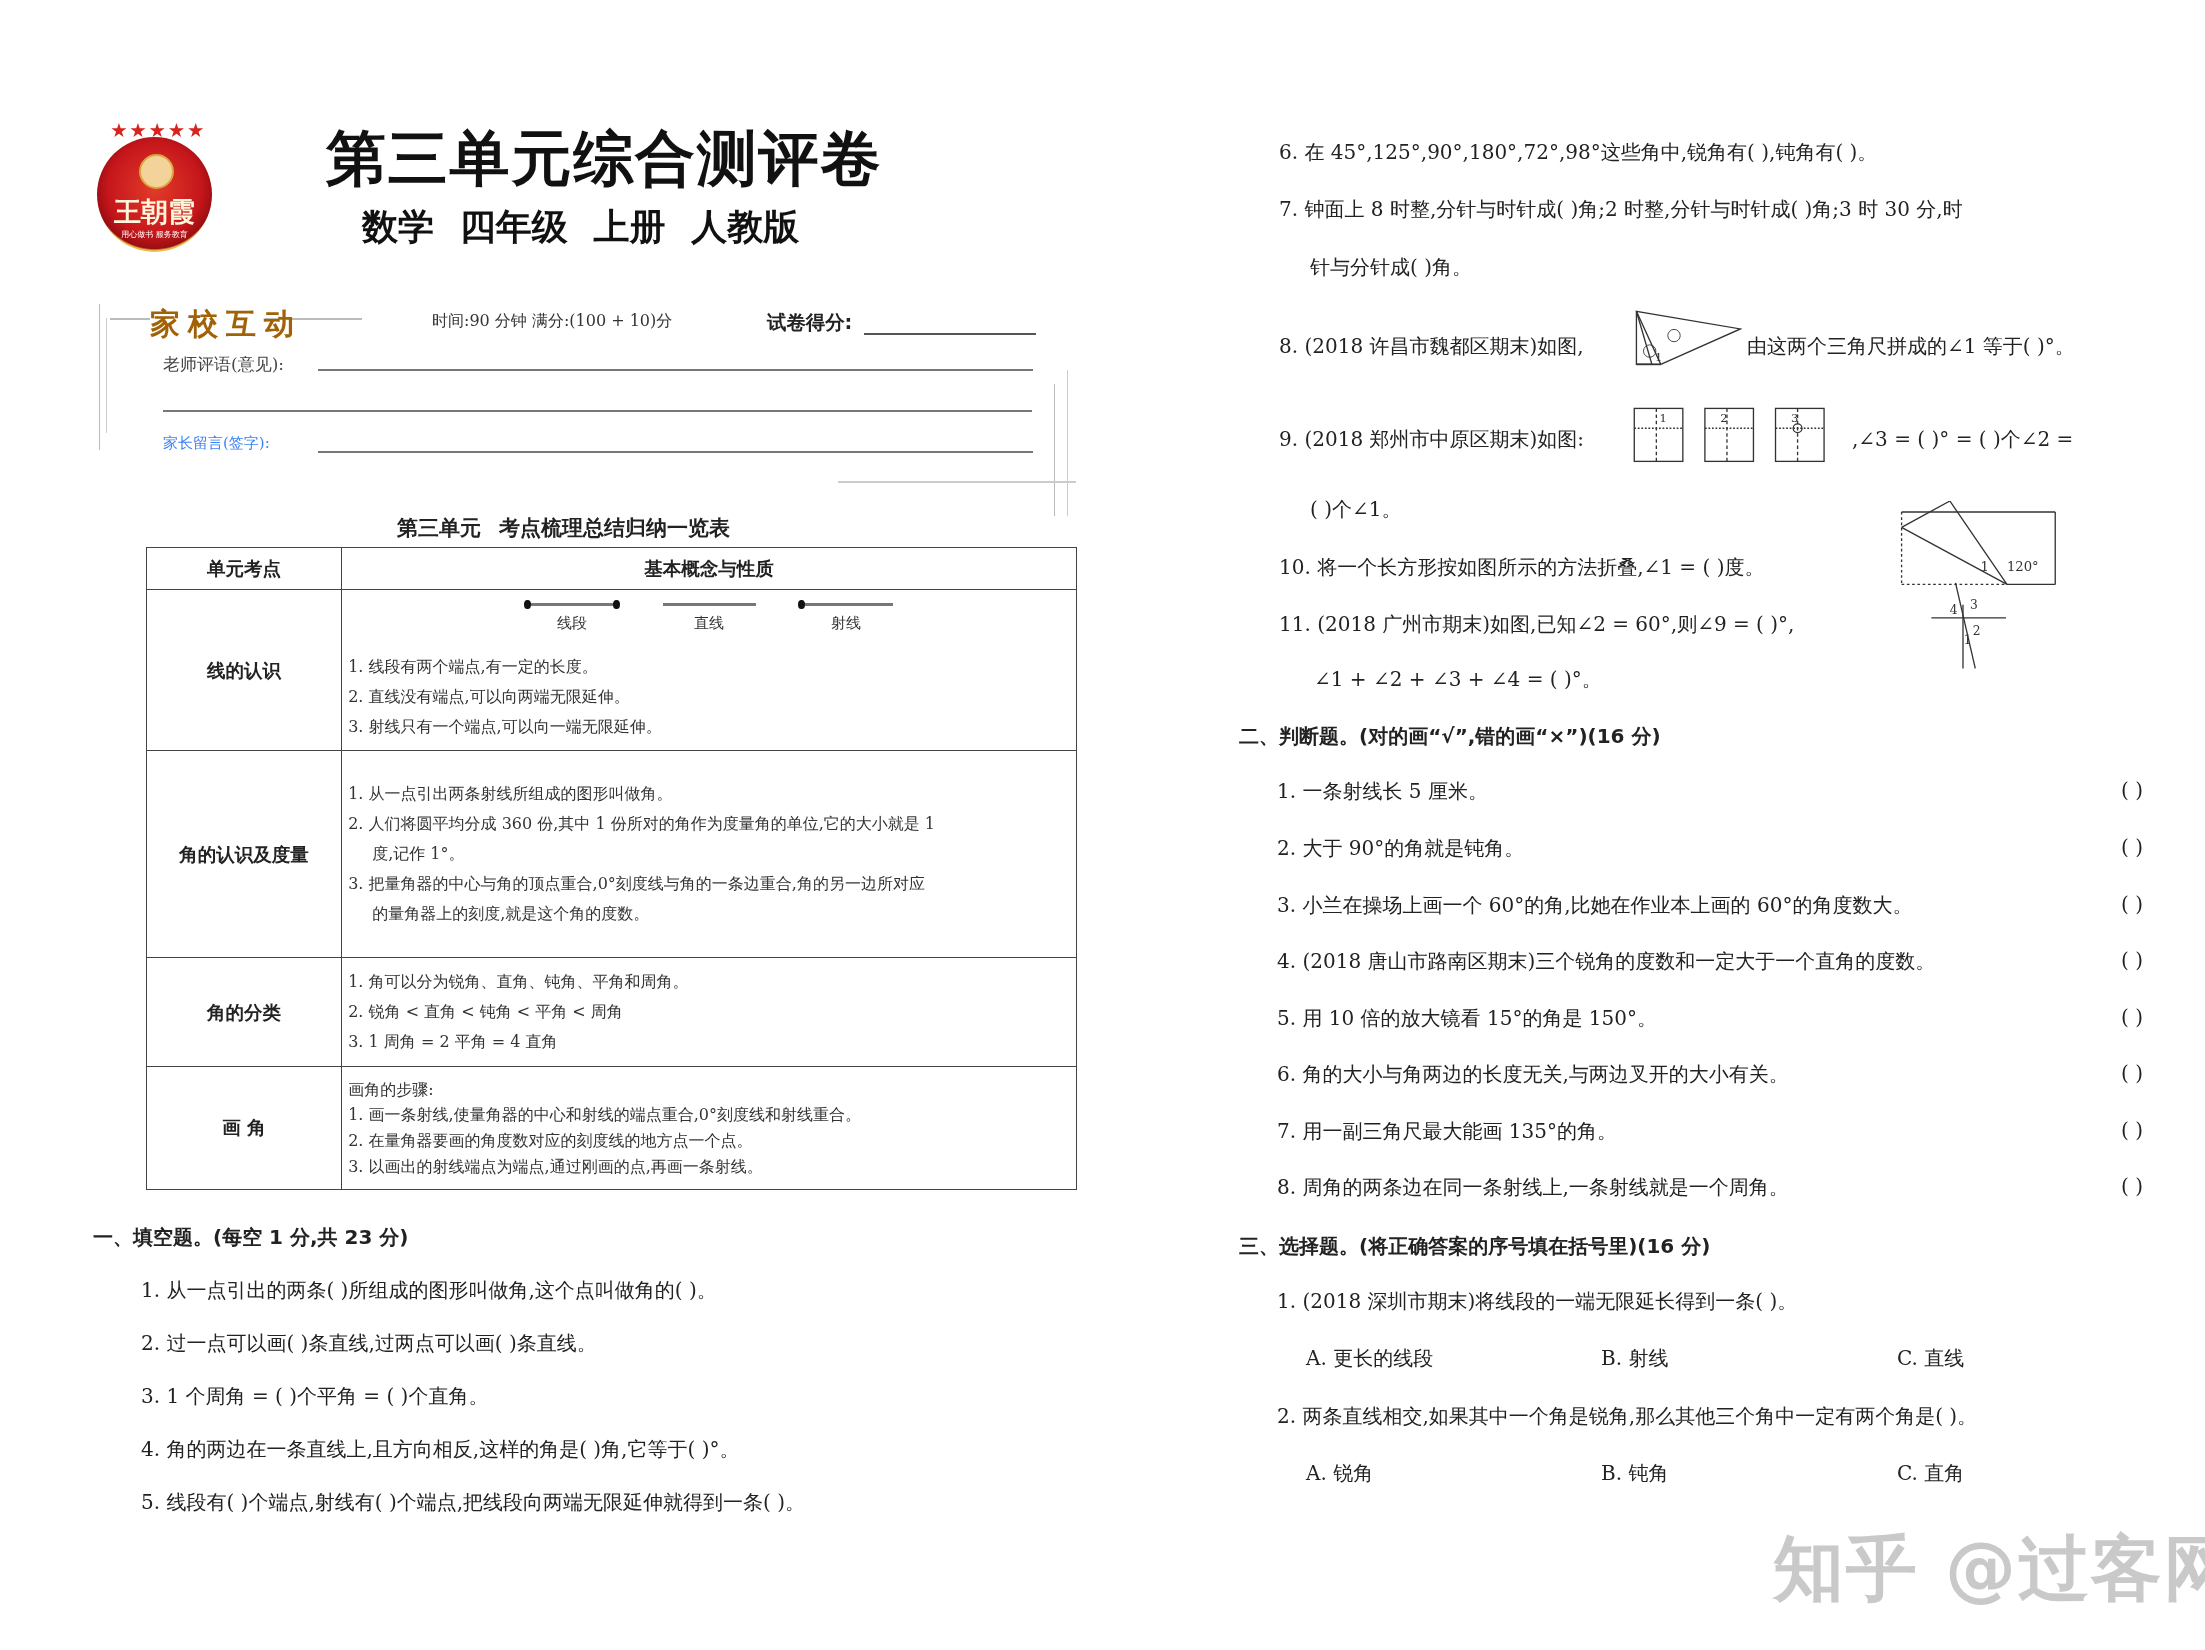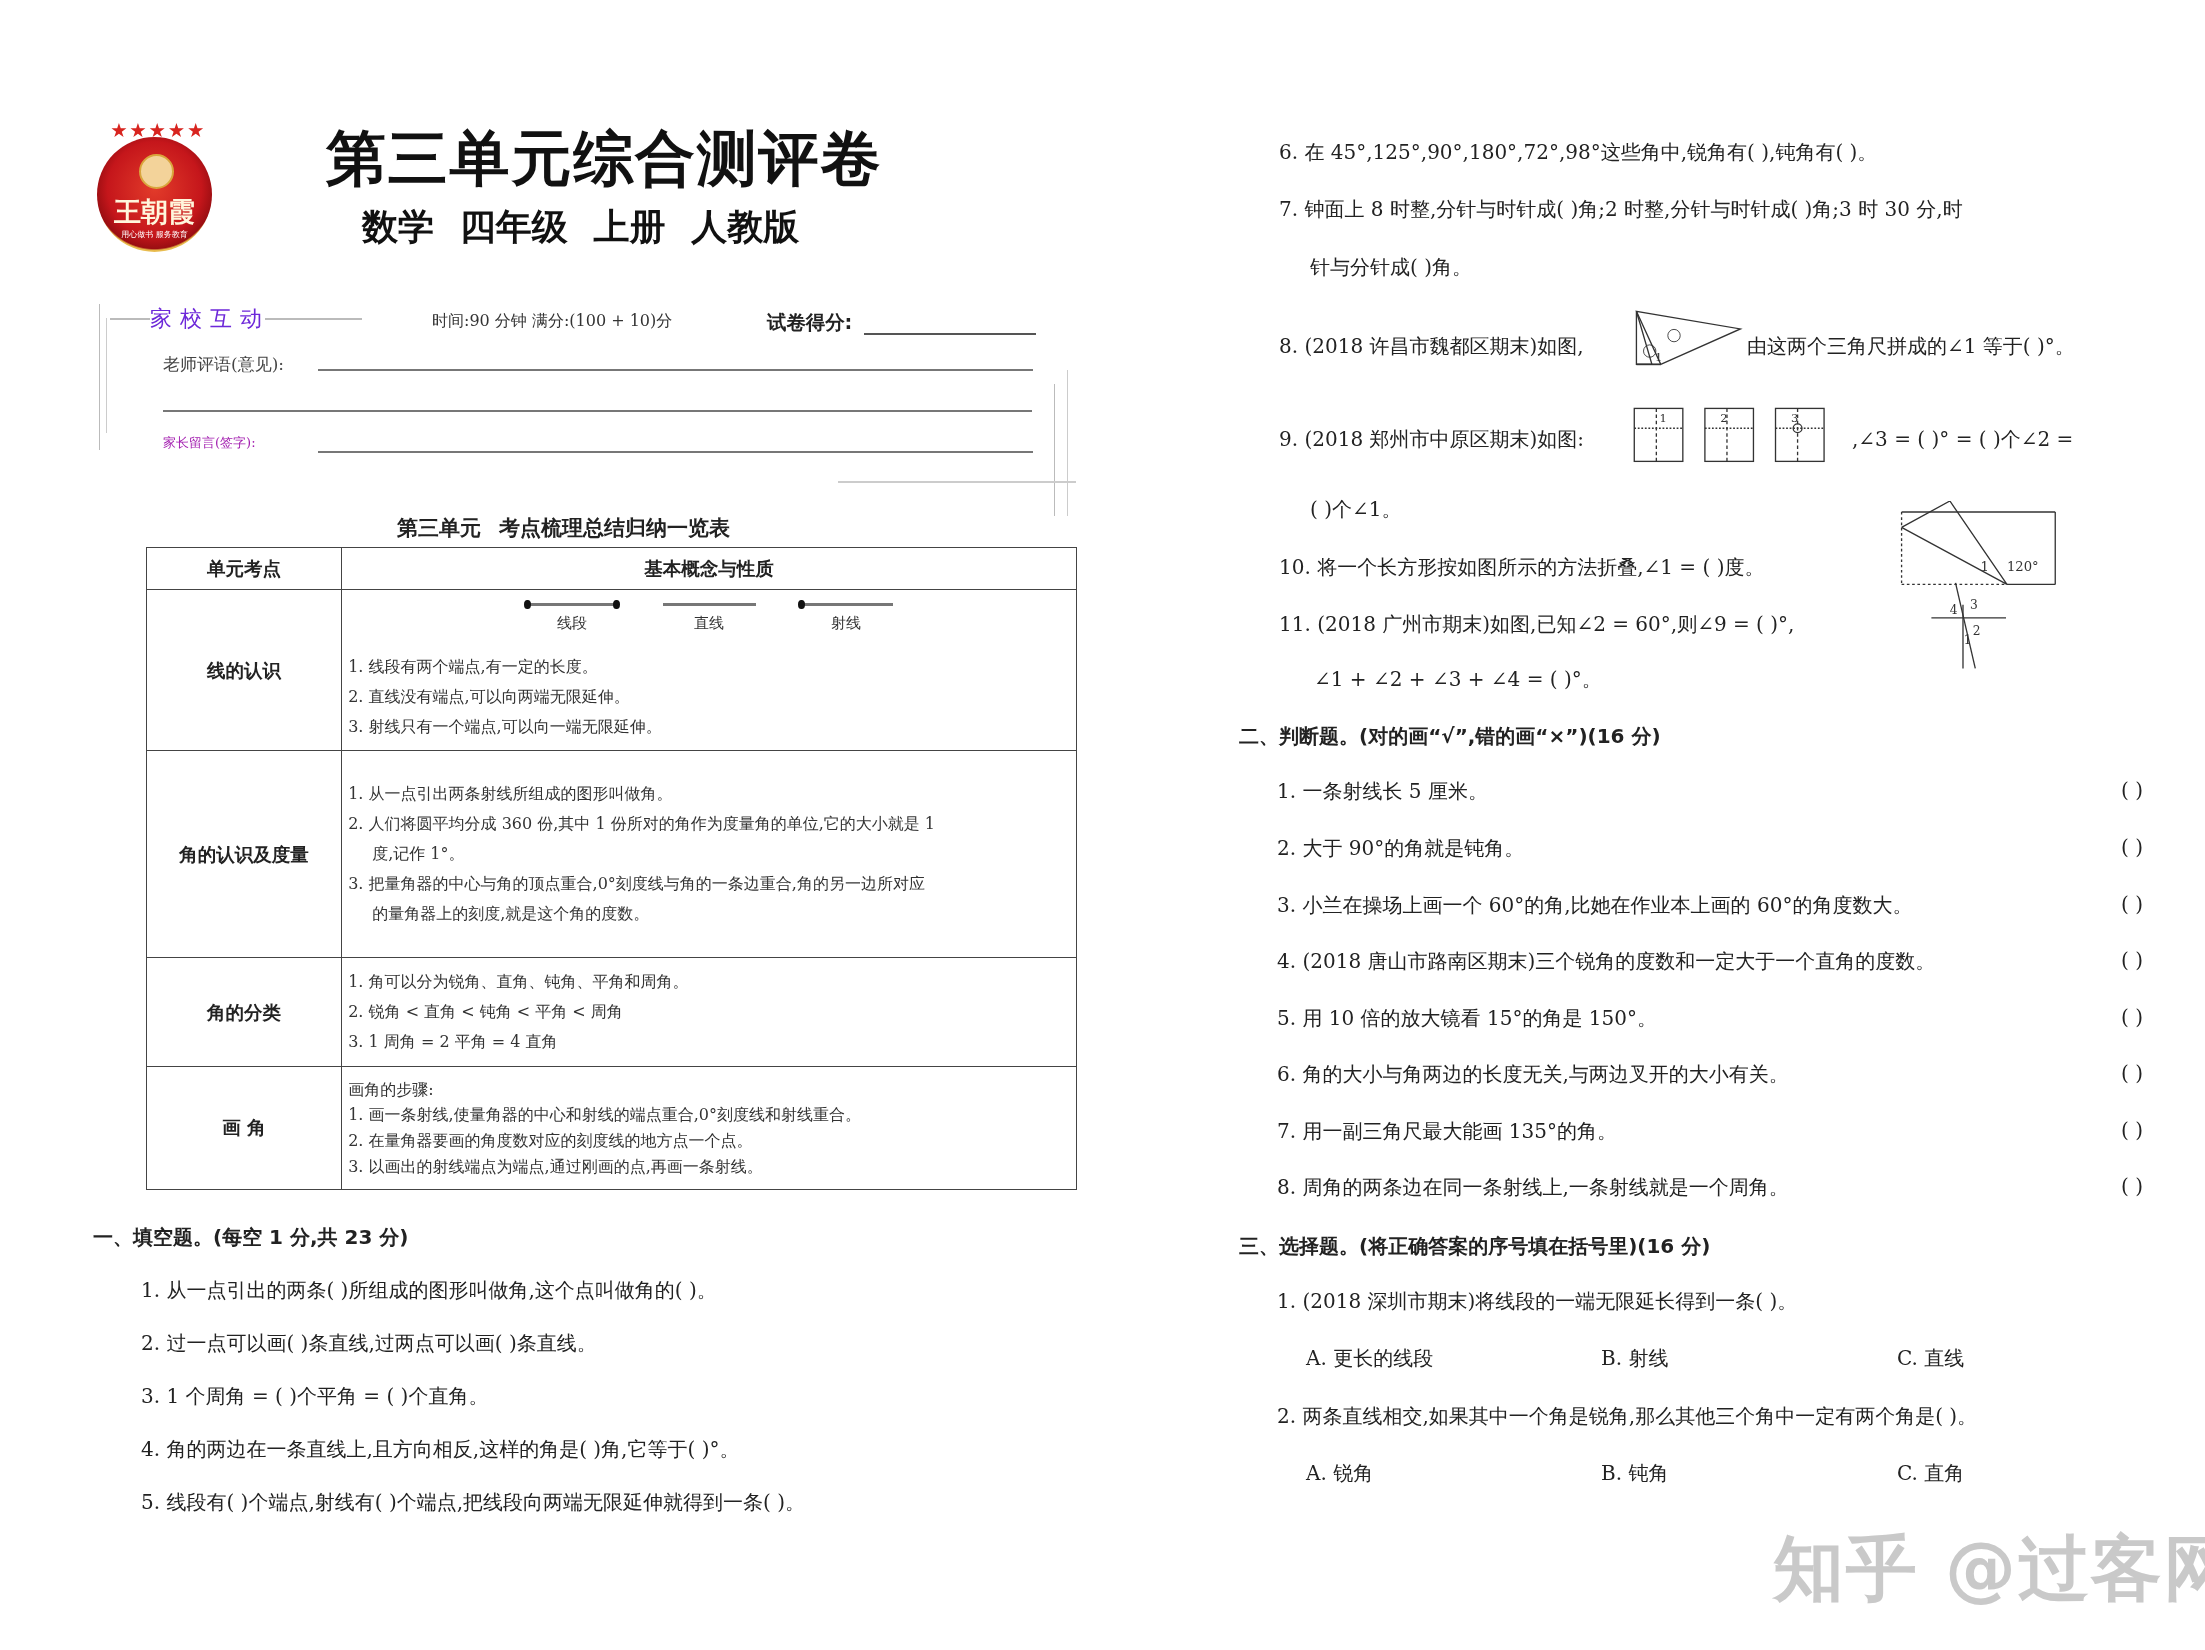--- a/index.html
+++ b/index.html
@@ -11,32 +11,32 @@
   .logo-ring{position:absolute;left:0;top:17.6px;width:115px;height:115px;border-radius:50%;
      background:radial-gradient(circle at 50% 45%,#e23b2a 0%,#c5161b 55%,#9a0e12 70%,#e7b94a 72%,#f6dc87 82%,#c8902a 100%);}
   .logo-stars{position:absolute;left:13.2px;top:0;width:88px;height:26.5px;color:#d8241f;font-size:19.4px;text-align:center;letter-spacing:1.8px;}
   .logo-name{position:absolute;left:0;top:75px;width:115px;text-align:center;color:#fff6dc;font-size:27px;font-weight:bold;}
   .logo-sub{position:absolute;left:0;top:110px;width:115px;text-align:center;color:#fff;font-size:8px;}
   .logo-face{position:absolute;left:42px;top:35px;width:31px;height:31px;border-radius:50%;background:#f3d39a;border:2.6px solid #d9a53c;}
   
   .title{left:326px;top:119px;font-size:60px;font-weight:bold;letter-spacing:1.8px;font-family:"DejaVu Sans","Liberation Sans",sans-serif;color:#111;}
   .subtitle{left:362px;top:203px;font-size:36px;font-weight:bold;word-spacing:13.2px;font-family:"DejaVu Sans","Liberation Sans",sans-serif;color:#111;}
   
-  .hs-label{left:150px;top:304px;font-size:22px;color:#6d28d9;font-weight:normal;letter-spacing:8px;font-family:"DejaVu Sans",sans-serif;}
+  .hs-label{left:150px;top:304px;font-size:30px;color:#a16207;font-weight:bold;letter-spacing:8px;font-family:"DejaVu Sans",sans-serif;}
   .hs-line1{left:110px;top:318px;width:40px;height:1.8px;background:#bbb;}
   .hs-line2{left:265px;top:318px;width:97px;height:1.8px;background:#bbb;}
   .vline-l1{left:99px;top:304px;width:1.3px;height:146px;background:#bbb;}
   .vline-l2{left:106px;top:318px;width:1.3px;height:115px;background:#ccc;}
   .meta{left:432px;top:311px;font-size:16px;color:#333;}
   .score-label{left:767px;top:309px;font-size:19.4px;font-weight:bold;font-family:"DejaVu Sans",sans-serif;}
   .score-line{left:864px;top:333px;width:172px;height:1.8px;background:#555;}
   .teacher{left:163px;top:353px;font-size:17px;color:#444;}
   .teacher-line{left:318px;top:369px;width:715px;height:1.8px;background:#777;}
   .blank-line{left:163px;top:410px;width:869px;height:1.8px;background:#777;}
-  .parent{left:163px;top:434px;font-size:13px;color:#a21caf;}
+  .parent{left:163px;top:434px;font-size:15px;color:#3b82f6;}
   .parent-line{left:318px;top:451px;width:715px;height:1.8px;background:#777;}
   .vline-r1{left:1054px;top:384px;width:1.3px;height:132px;background:#bbb;}
   .vline-r2{left:1067px;top:370px;width:1.3px;height:146px;background:#ccc;}
   .hline-r{left:838px;top:481px;width:238px;height:1.8px;background:#ccc;}
   
   .tbl-title{left:397px;top:514px;font-size:21px;font-weight:bold;font-family:"DejaVu Sans",sans-serif;word-spacing:10.6px;}
   table.summary{position:absolute;left:146px;top:547px;width:931px;border-collapse:collapse;}
   table.summary td, table.summary th{border:1.8px solid #444;vertical-align:middle;}
   table.summary th{height:39px;font-size:18.5px;font-family:"DejaVu Sans",sans-serif;font-weight:bold;}
   .col1{width:192px;text-align:center;font-size:18.5px;font-weight:bold;font-family:"DejaVu Sans",sans-serif;}

